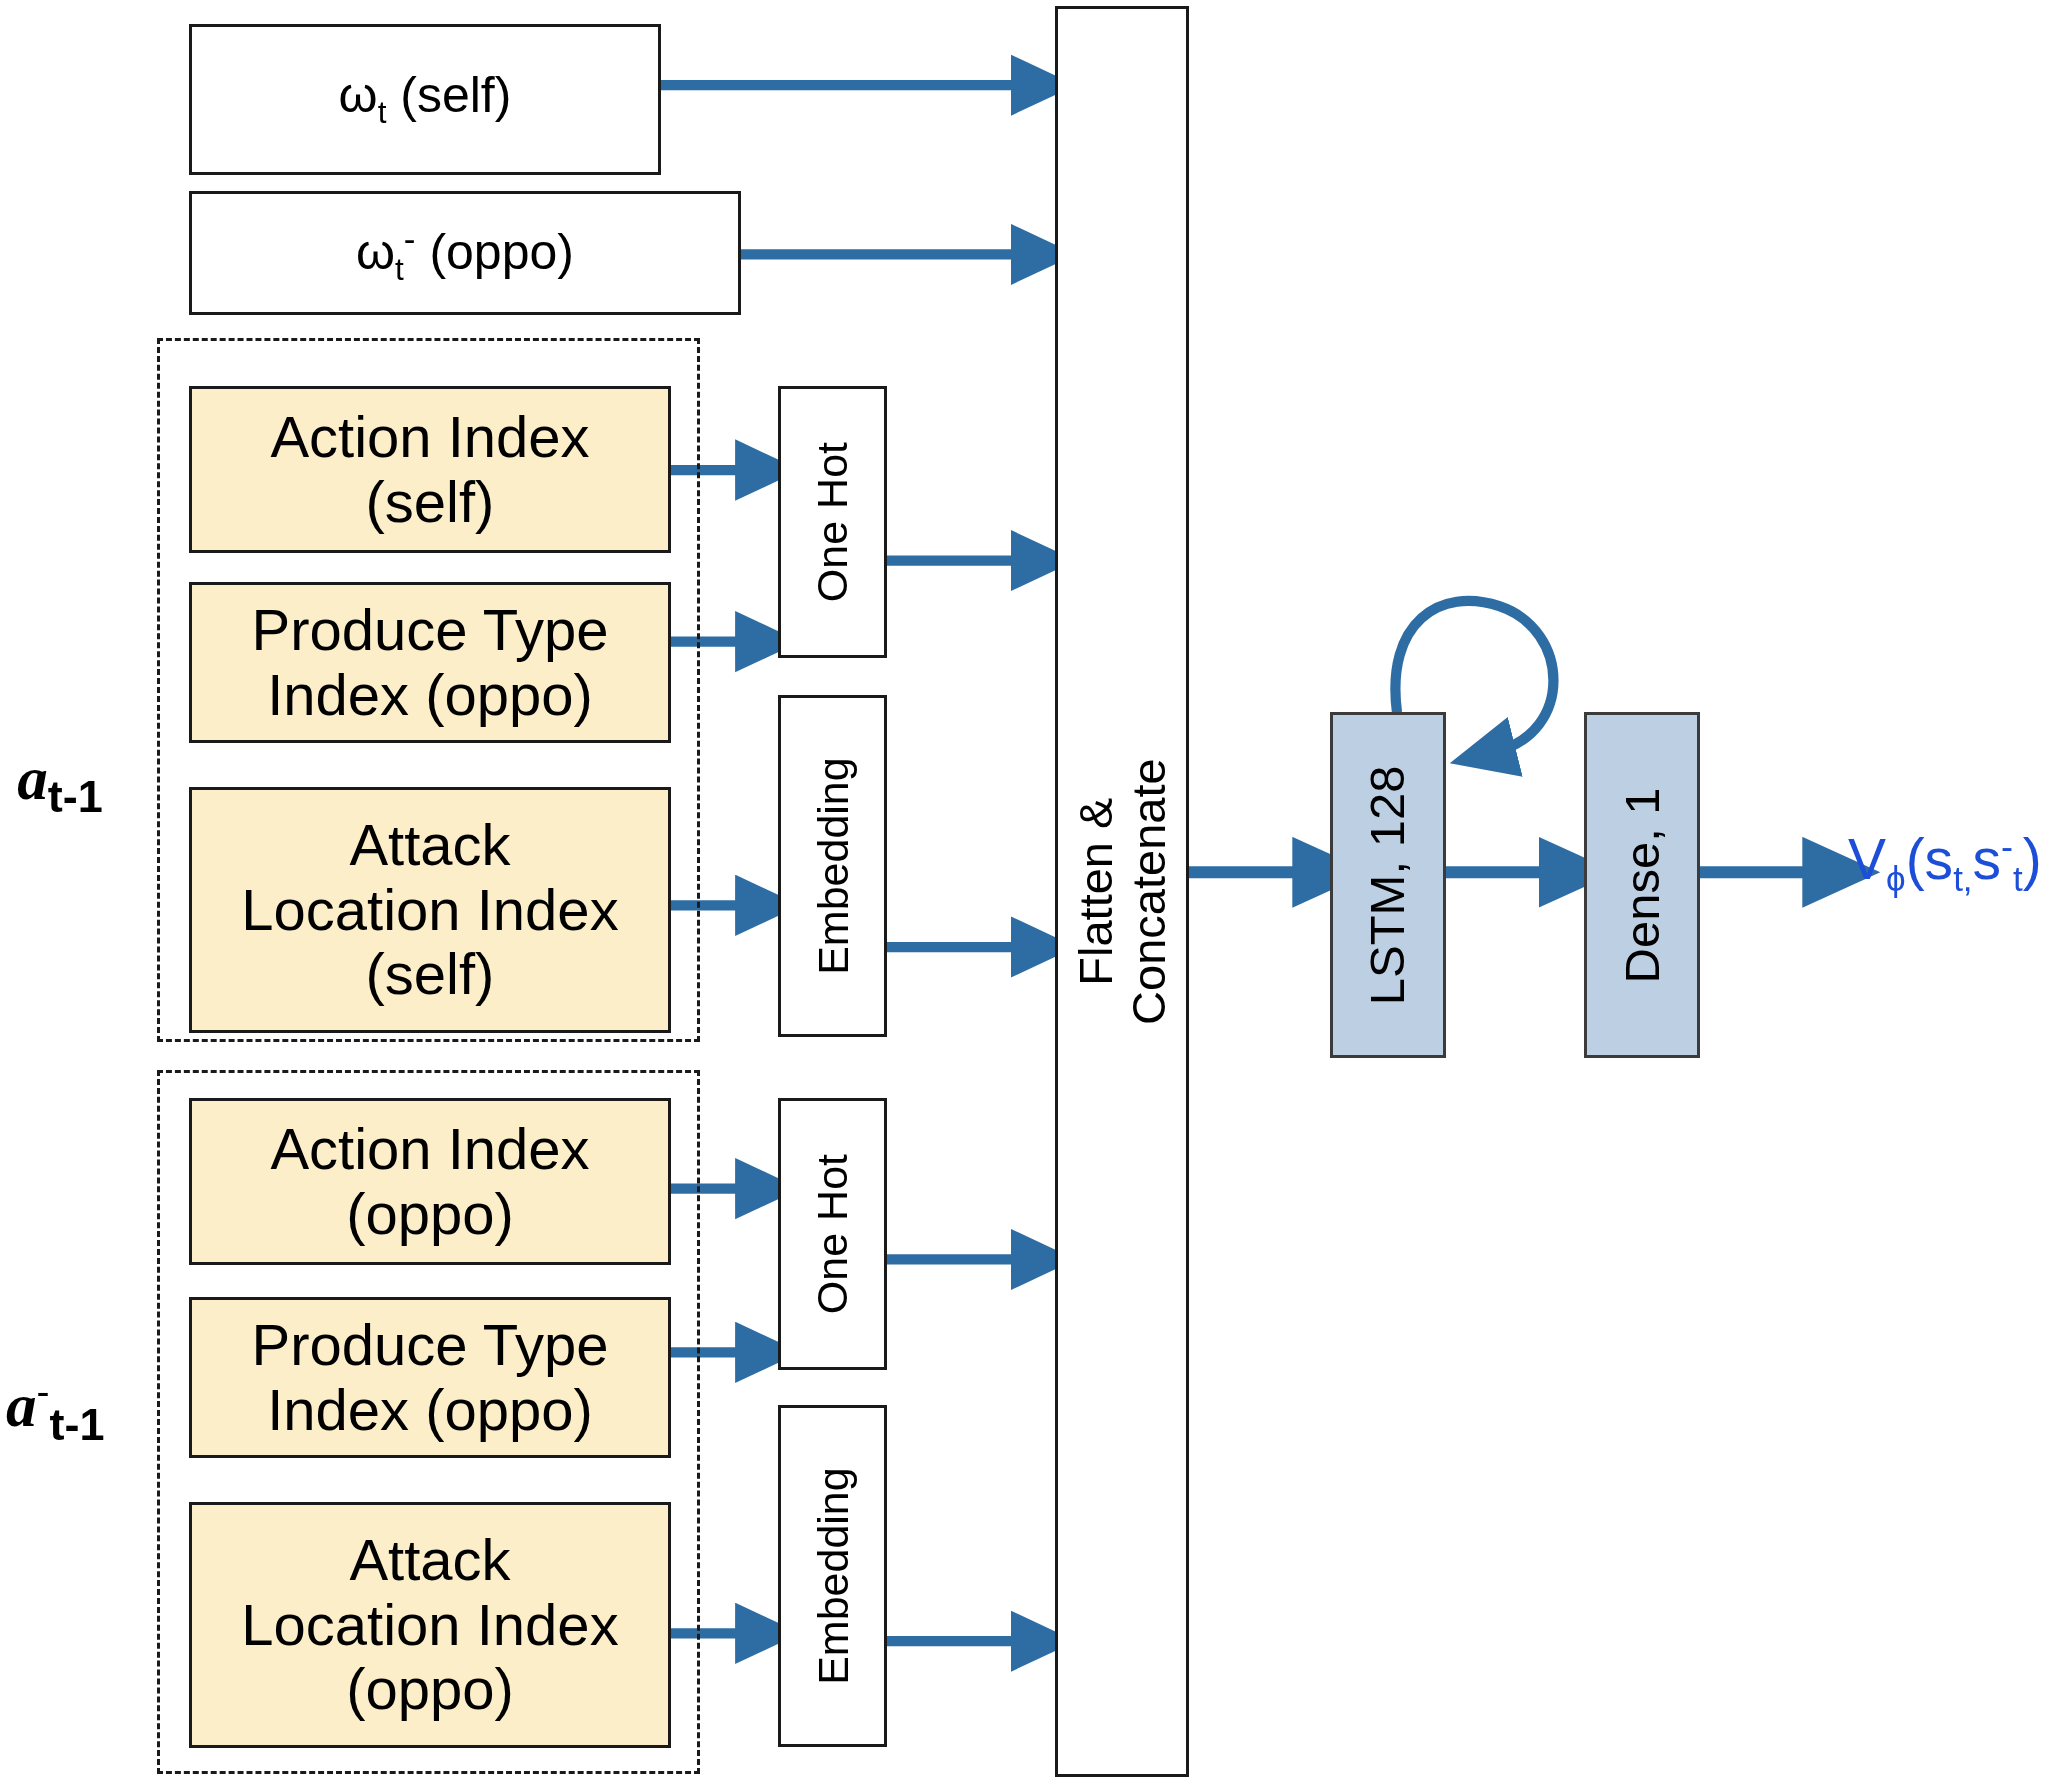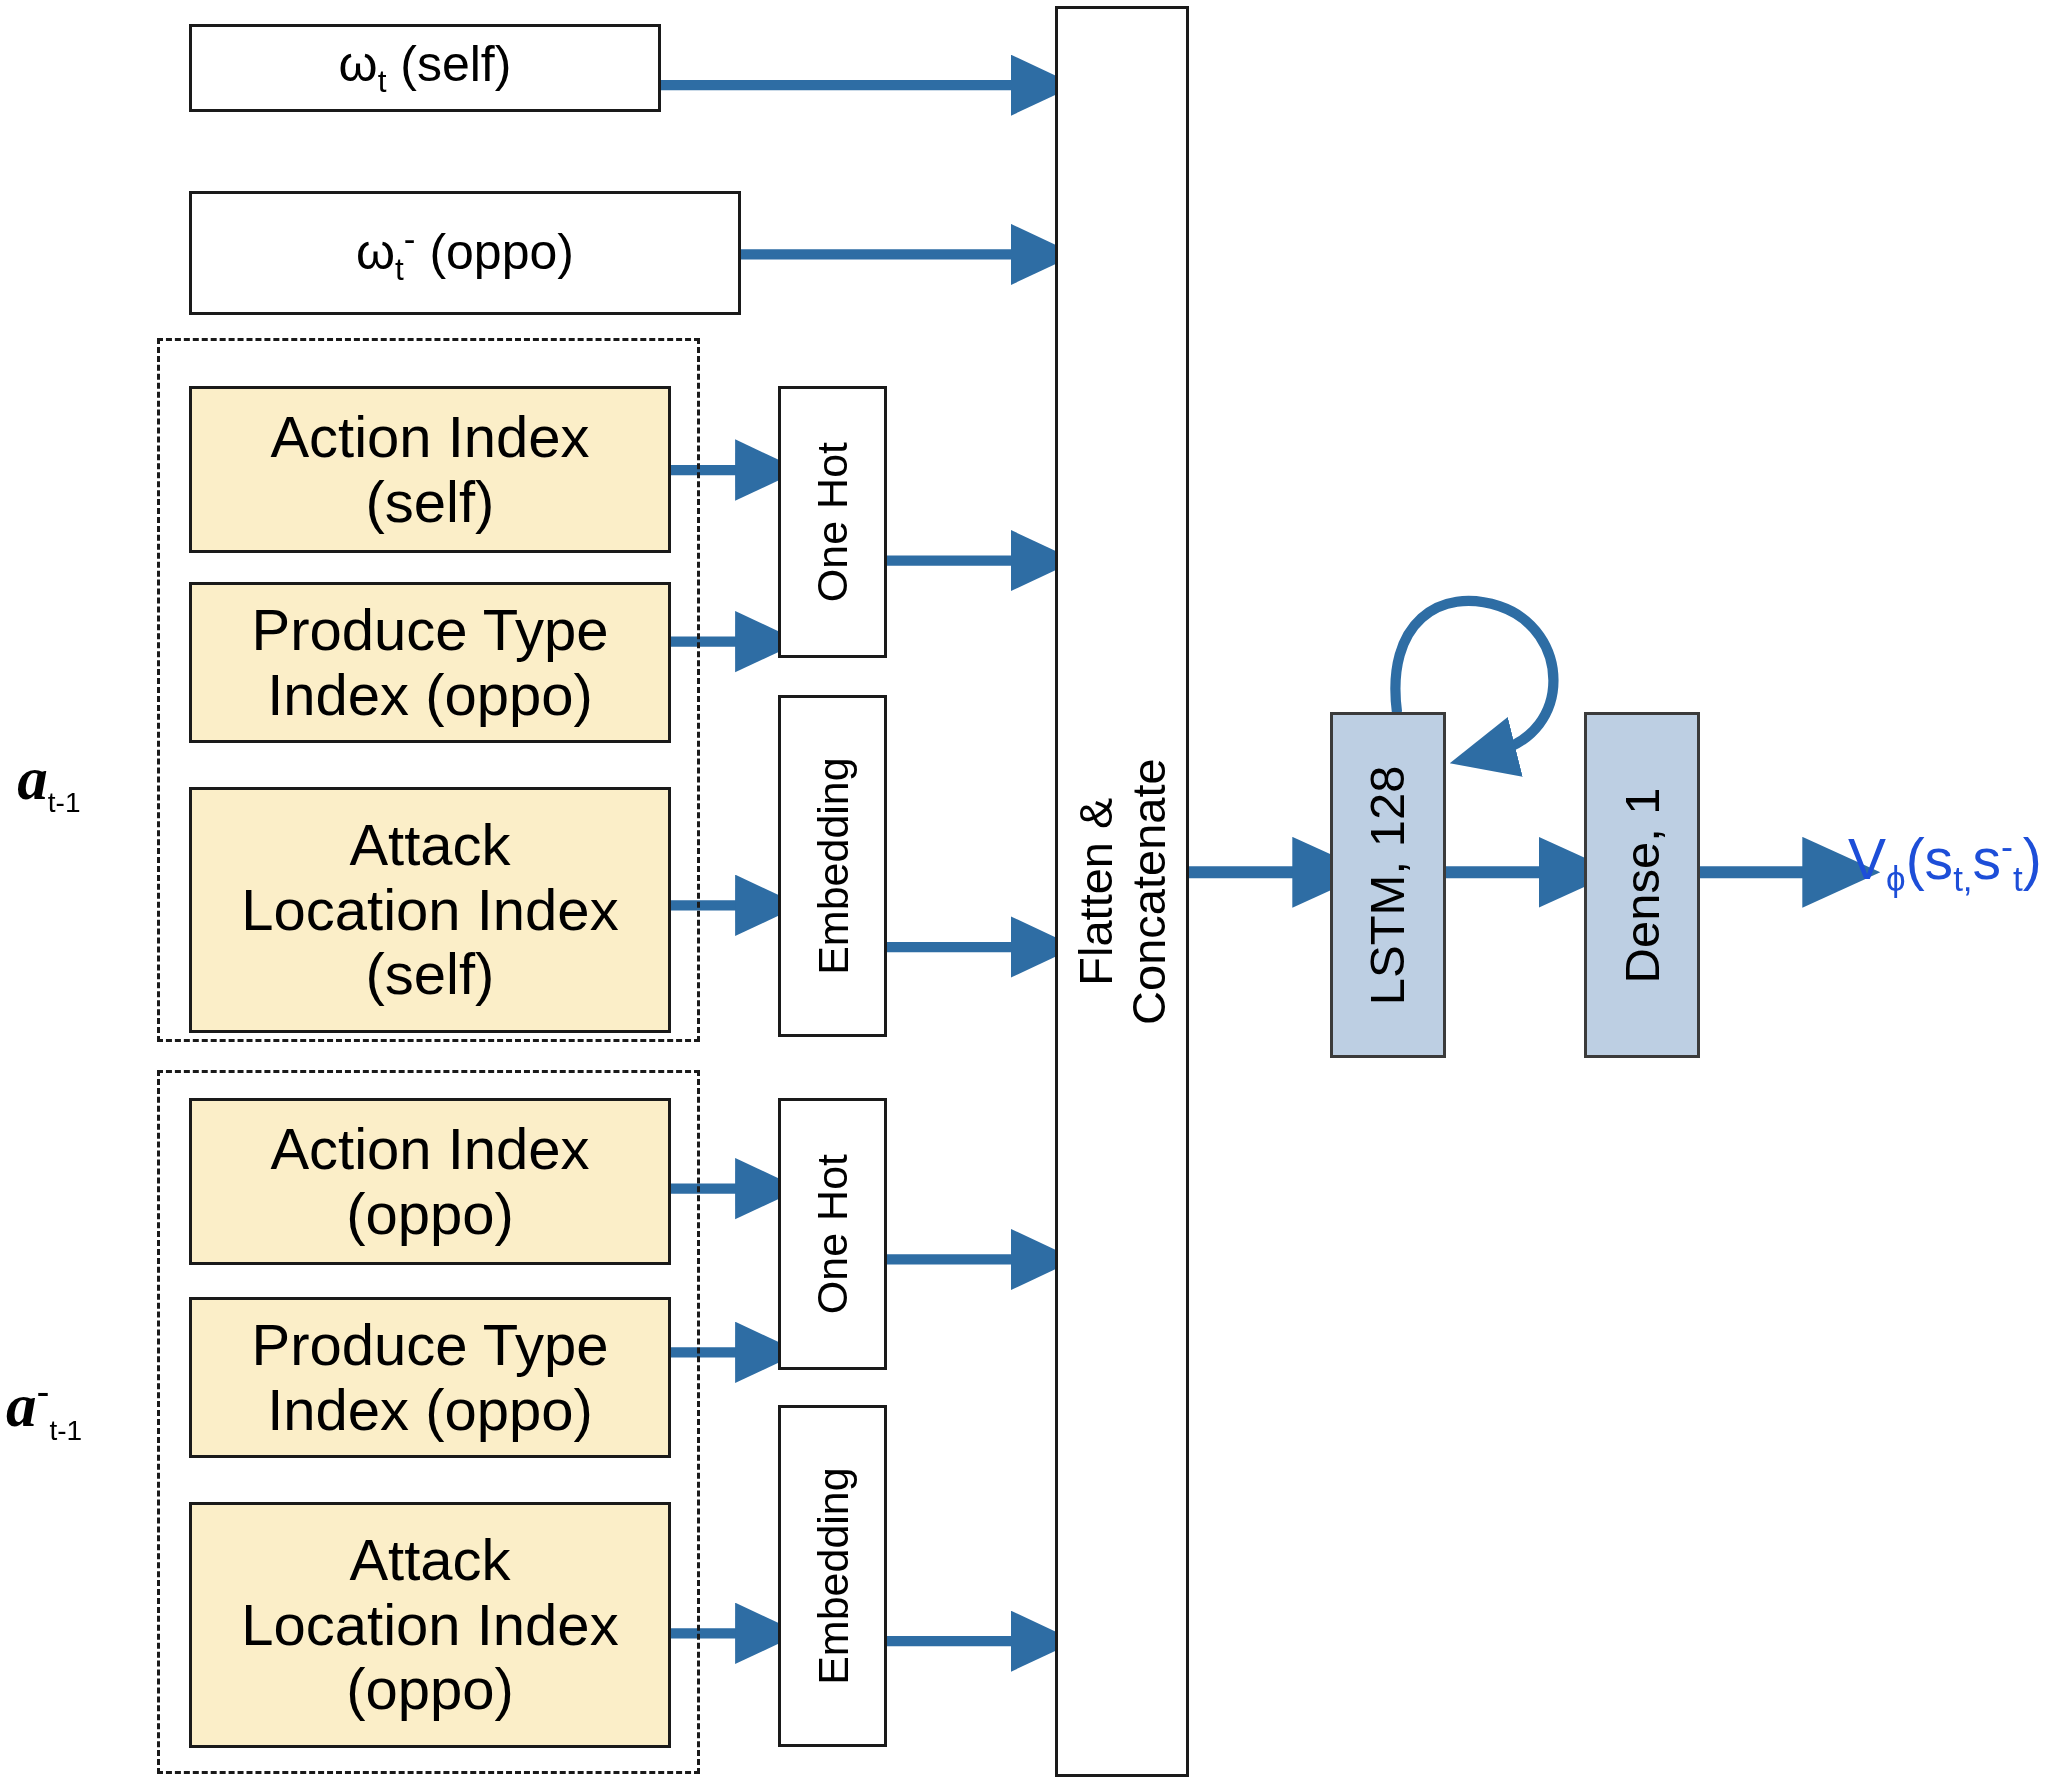--- a/index.html
+++ b/index.html
@@ -72,23 +72,23 @@
   .math-label {
     position: absolute;
     font-size: 61px;
     font-family: "Liberation Serif", serif;
     font-style: italic;
     font-weight: bold;
     color: #000;
     white-space: nowrap;
   }
   .math-label .sub {
-    font-size: 28px;
+    font-size: 45px;
     font-style: normal;
-    font-weight: normal;
+    font-weight: bold;
     vertical-align: sub;
     font-family: "Liberation Sans", sans-serif;
   }
   .math-label .sup {
     font-size: 39px;
     font-style: normal;
     font-weight: normal;
     vertical-align: super;
     font-family: "Liberation Sans", sans-serif;
   }
@@ -181,21 +181,21 @@
   <div class="dashed-group" style="left:157px; top:1070px; width:543px; height:704px;"></div>
 
   <div class="math-label" style="left:17.3px; top:744px;">
     <span>a</span><span class="sub">t-1</span>
   </div>
 
   <div class="math-label" style="left:6px; top:1370px;">
     <span>a</span><span class="sup">-</span><span class="sub">t-1</span>
   </div>
 
-  <div class="box white-box" style="left:189px; top:23.6px; width:472px; height:88px;">
+  <div class="box white-box" style="left:189px; top:23.6px; width:472px; height:151px;">
     <span class="omega"><span>ω</span><span class="sub">t</span><span> (self)</span></span>
   </div>
 
   <div class="box white-box" style="left:189px; top:191px; width:552px; height:124px;">
     <span class="omega"><span>ω</span><span class="sub">t</span><span class="sup">-</span><span> (oppo)</span></span>
   </div>
 
   <div class="box yellow-box" style="left:189px; top:386px; width:482px; height:167px; white-space:pre-line;">Action Index
 (self)</div>
 

